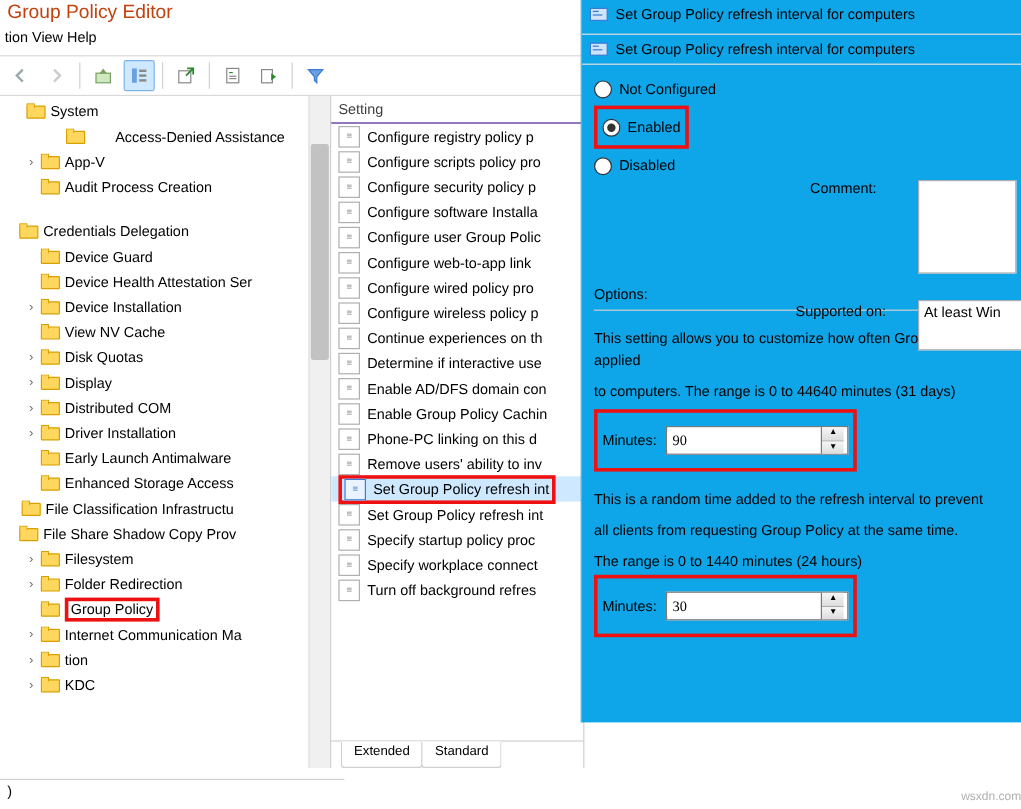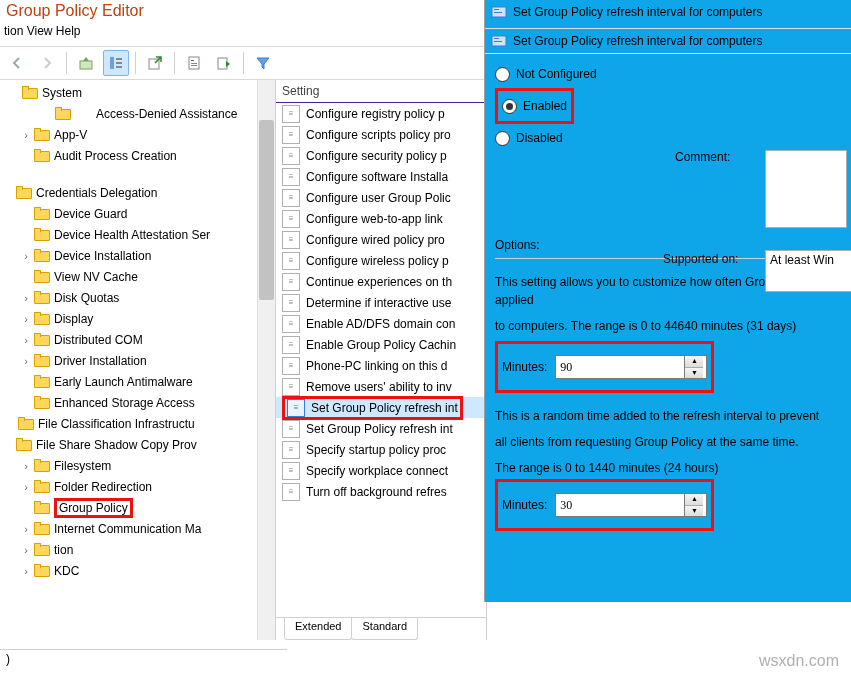--- a/index.html
+++ b/index.html
@@ -46,21 +46,21 @@
 .min-row{display:flex;align-items:center;gap:8px;margin:8px 0}
 .spin{display:flex;align-items:center;border:1px solid #7a7a7a;height:22px;width:150px;background:#fff}
 .spin input{border:none;outline:none;width:120px;padding:0 4px;font-family:Liberation Serif, serif;font-size:12px}
 .spin-btns{width:18px;height:22px;border-left:1px solid #7a7a7a;display:flex;flex-direction:column}
 .spin-btns div{flex:1;display:flex;align-items:center;justify-content:center;font-size:7px;background:linear-gradient(#f5f5f5,#ddd);border-bottom:1px solid #aaa}
 .spin-btns div:last-child{border-bottom:none}
 .redbox{border:3px solid #e11;padding:3px 4px;display:inline-block}
 .scrollbar-v{position:absolute;right:0;top:0;width:17px;height:100%;background:#f0f0f0;border-left:1px solid #dedede}
 .scrollbar-v .thumb{position:absolute;left:1px;width:15px;background:#c2c2c2;border-radius:2px}
 .statusbar{position:absolute;left:0;bottom:0;height:20px;border-top:1px solid #d0d0d0;padding:2px 6px;width:275px}
-.wm{position:absolute;right:12px;bottom:4px;font-size:16px;color:#b0b0b0}
+.wm{position:absolute;right:0;bottom:4px;font-size:10px;color:#b0b0b0}
 .policy-icon{width:16px;height:16px;display:inline-block}
 .policy-icon svg{width:16px;height:16px}
 </style>
 </head>
 <body>
 
 <div class="window">
   <div class="titlebar"><span>Group Policy Editor</span></div>
 
   <div class="menubar">

